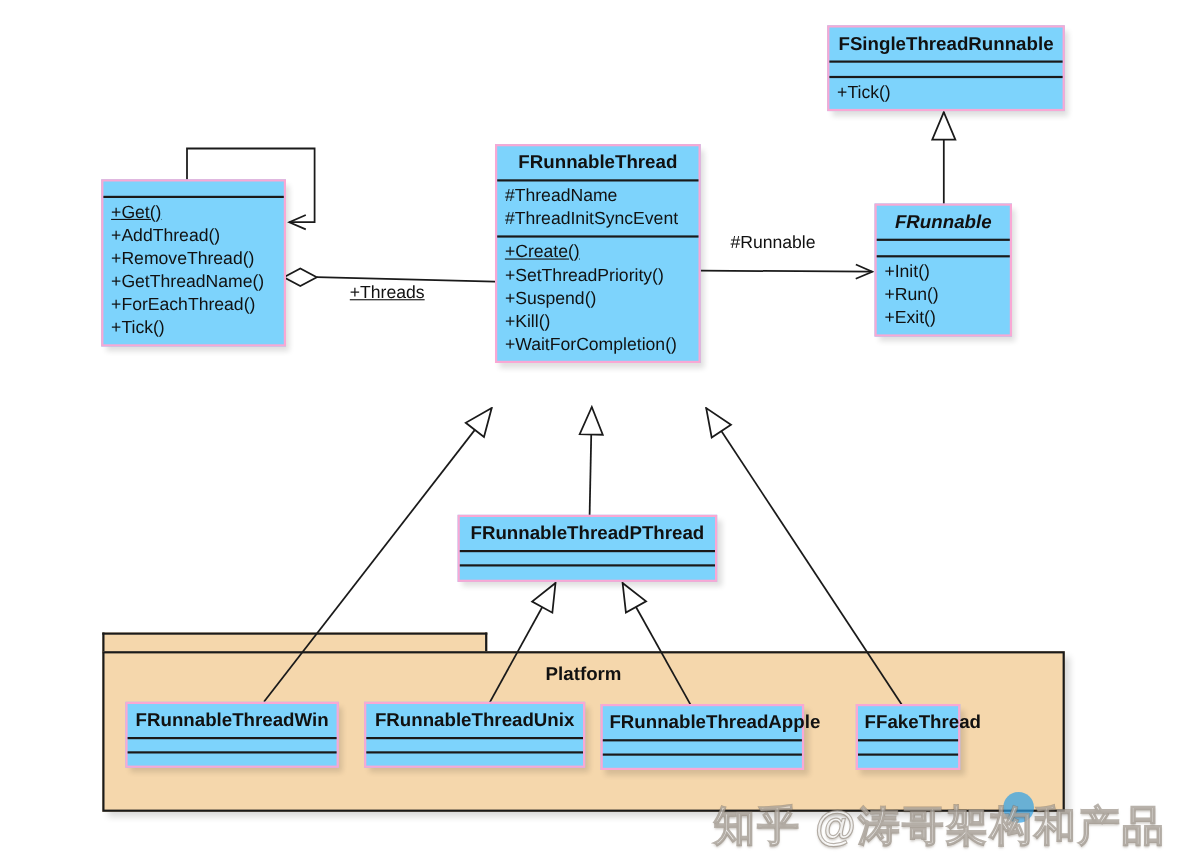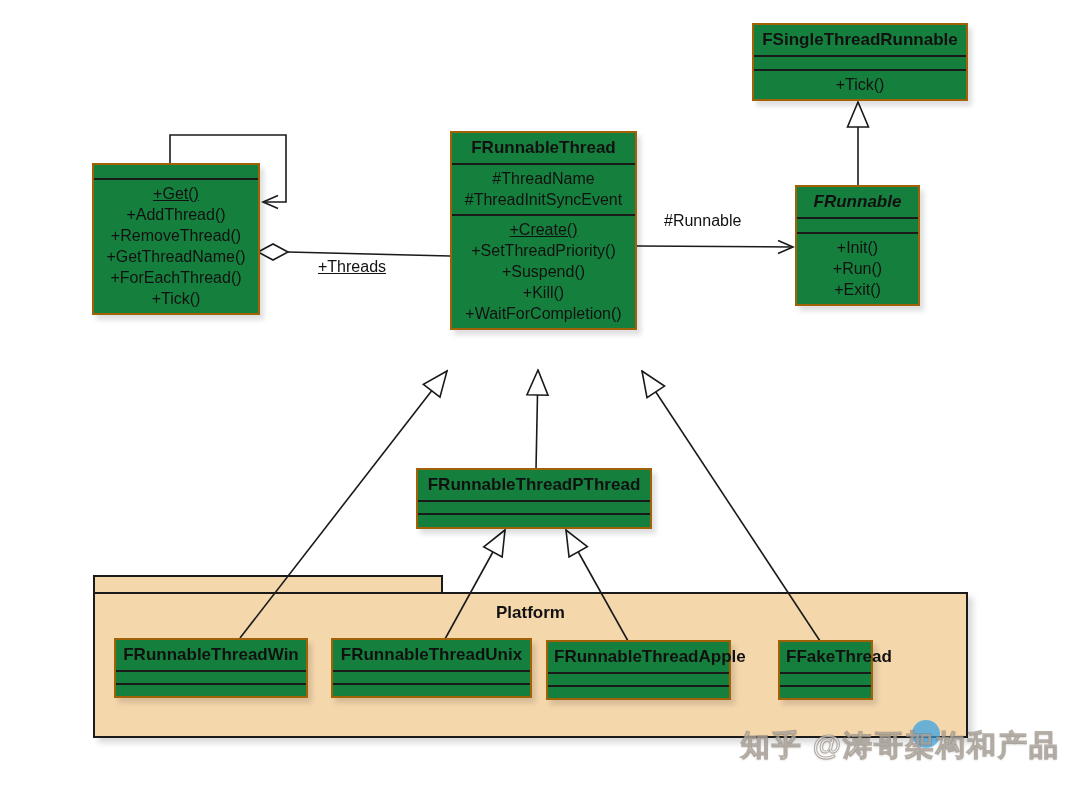--- a/index.html
+++ b/index.html
@@ -7,29 +7,29 @@
     width:1080px;height:789px;position:relative;overflow:hidden;
     background:#ffffff;
     font-family:"Liberation Sans","DejaVu Sans",sans-serif;
     color:#111;
   }
   .canvas{position:absolute;inset:0;}
   svg.edges{position:absolute;left:0;top:0;z-index:2;}
 
   
   .cls{
-    position:absolute;background:#15803d;border:2px solid #a16207;
+    position:absolute;background:#7dd3fc;border:2px solid #f9a8d4;
     box-shadow:4px 5px 5px rgba(0,0,0,0.13);z-index:3;box-sizing:border-box;
   }
   .cls-title{
     font-weight:bold;font-size:17px;line-height:20px;text-align:center;
     padding:5px 6px;border-bottom:2px solid #1a1a1a;white-space:nowrap;
   }
   .abstract .cls-title{font-style:italic;}
-  .sec{border-bottom:2px solid #1a1a1a;padding:3px 7px 4px;text-align:center;}
+  .sec{border-bottom:2px solid #1a1a1a;padding:3px 7px 4px;}
   .sec:last-child{border-bottom:none;}
   .sec.empty{padding:0;}
   .e11{height:11px;} .e12{height:12px;} .e13{height:13px;}
   .row{font-size:16px;line-height:21px;white-space:nowrap;}
   .row.u{text-decoration:underline;}
 
   
   .pkg-tab{
     position:absolute;left:93px;top:575px;width:350px;height:19px;
     background:#f5d7ac;border:2px solid #1a1a1a;border-bottom:none;
@@ -45,21 +45,21 @@
     font-weight:bold;font-size:17px;
   }
 
   .edge-label{position:absolute;font-size:16px;z-index:4;white-space:nowrap;}
   #threads-label{left:318px;top:258px;text-decoration:underline;}
   #runnable-label{left:664px;top:212px;}
 
   
   .watermark{
     position:absolute;top:726px;right:20px;z-index:5;
-    font-size:29px;font-weight:bold;letter-spacing:2px;white-space:nowrap;
+    font-size:38px;font-weight:bold;letter-spacing:2px;white-space:nowrap;
     color:rgba(255,255,255,0.62);
     -webkit-text-stroke:1px rgba(115,103,90,0.50);
     text-shadow:0 1px 2px rgba(115,103,90,0.35);
   }
   .watermark-avatar{
     position:absolute;left:912px;top:720px;width:28px;height:28px;
     border-radius:50%;background:#2e9fe6;opacity:0.7;z-index:4;
   }
 </style>
 </head>

